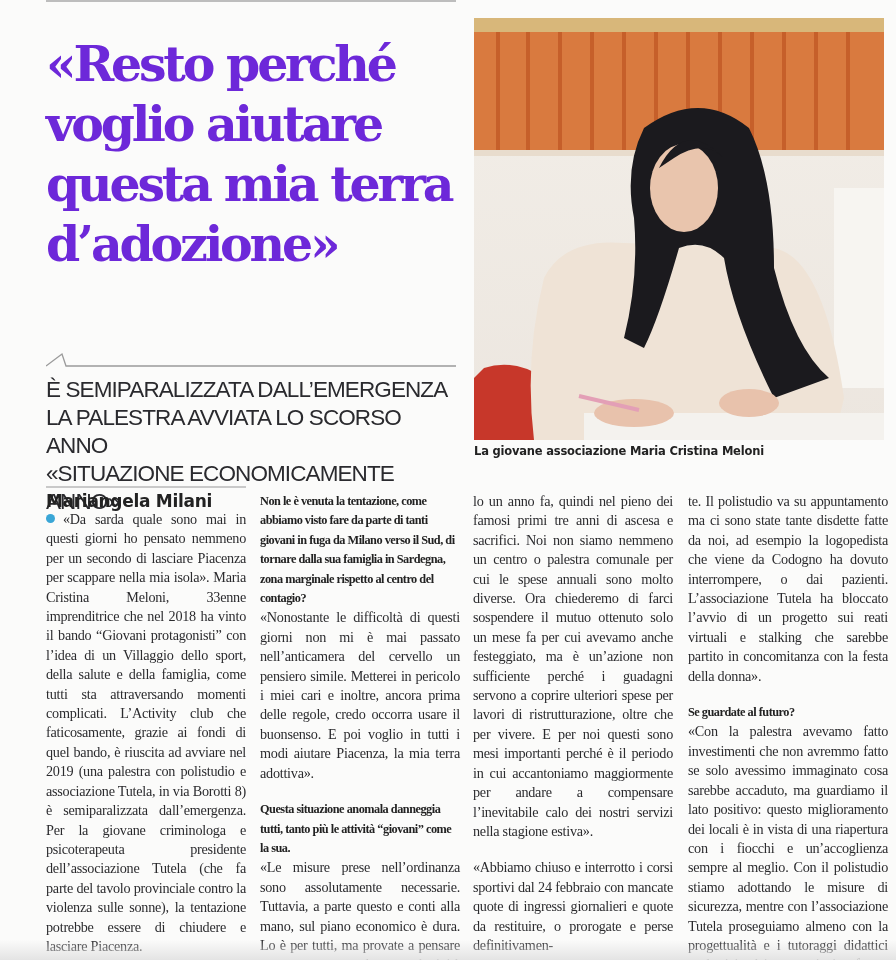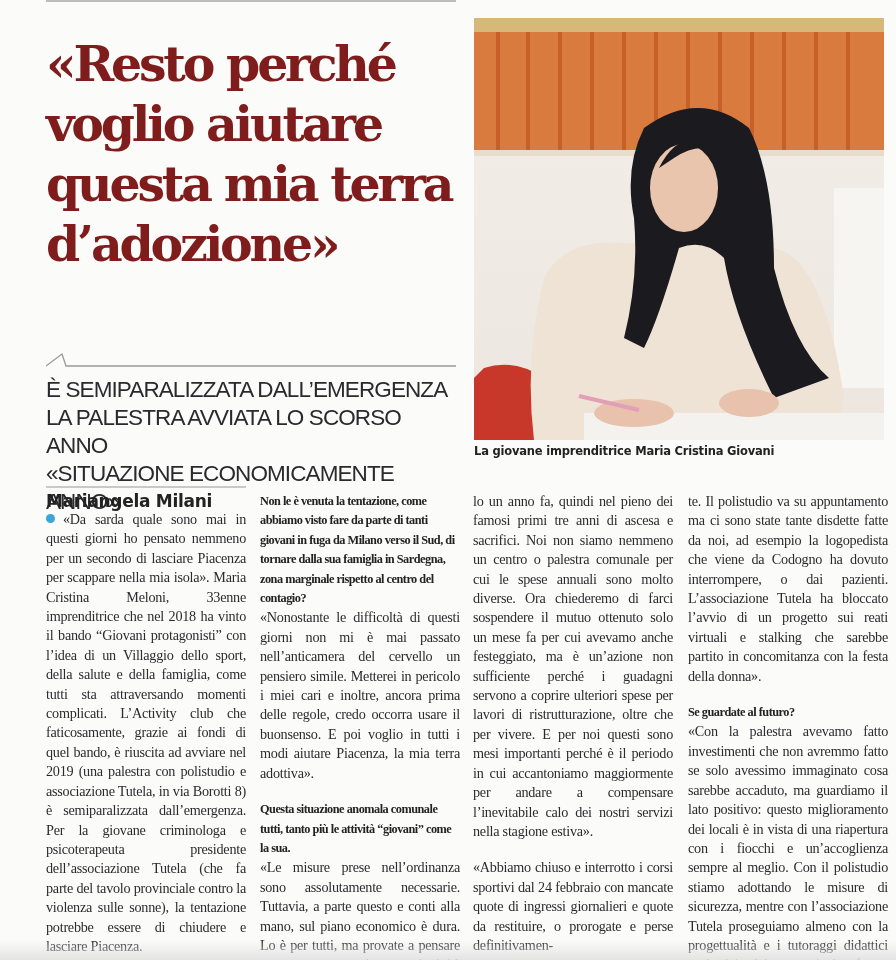--- a/index.html
+++ b/index.html
@@ -1,18 +1,18 @@
 <!DOCTYPE html>
 <html><head>
 <meta charset="utf-8">
 <style>
   html, body { margin:0; padding:0; }
   body { width:896px; height:960px; background:#fbfbfa; position:relative; overflow:hidden; font-family:"Liberation Serif", serif; color:#2a2a2e; }
   .topline { position:absolute; left:46px; top:0; width:410px; height:2px; background:#bdbdbd; }
-  .headline { position:absolute; left:46px; top:34px; width:420px; font-family:"DejaVu Serif", serif; font-weight:bold; font-size:49px; line-height:60px; letter-spacing:-3.2px; color:#7f1d1d; margin:0; }
+  .headline { position:absolute; left:46px; top:34px; width:420px; font-family:"DejaVu Serif", serif; font-weight:bold; font-size:49px; line-height:60px; letter-spacing:-3.2px; color:#6d28d9; margin:0; }
   .divider { position:absolute; left:46px; top:352px; width:410px; height:16px; }
   .subhead { position:absolute; left:46px; top:376px; width:420px; font-family:"Liberation Sans", sans-serif; font-size:22.5px; line-height:28px; letter-spacing:-0.9px; color:#2a2a2e; margin:0; }
   .photo { position:absolute; left:474px; top:18px; width:410px; height:422px; overflow:hidden; background:#f1ece6; }
   .caption { position:absolute; left:474px; top:444px; width:410px; font-family:"DejaVu Sans", sans-serif; font-weight:bold; font-size:11.5px; color:#222; letter-spacing:-0.2px; }
   .col { position:absolute; top:492px; font-size:14.2px; line-height:19.4px; text-align:justify; hyphens:manual; color:#2b2b2e; letter-spacing:-0.25px; }
   .col p { margin:0; }
   .c1 { left:46px; width:200px; }
   .c2 { left:260px; width:200px; }
   .c3 { left:473px; width:200px; }
   .c4 { left:688px; width:200px; }
@@ -71,33 +71,33 @@
     <path d="M70,260 Q90,220 150,225 L300,230 Q350,240 370,380 L360,422 L60,422 Q50,340 70,260 Z" fill="#efe3d6"></path>
     <path d="M170,110 Q225,70 275,110 Q300,160 300,250 Q320,330 355,360 L300,380 Q260,300 250,240 Q230,220 205,230 Q185,300 170,330 L150,320 Q165,260 160,200 Q150,150 170,110 Z" fill="#1b1a1e"></path>
     <ellipse cx="210" cy="170" rx="34" ry="44" fill="#e9c5ad"></ellipse>
     <path d="M185,150 Q210,100 250,140 Q230,120 200,140 Z" fill="#1b1a1e"></path>
     <rect x="110" y="395" width="300" height="27" fill="#f4f2ee"></rect>
     <ellipse cx="160" cy="395" rx="40" ry="14" fill="#e8c2ac"></ellipse>
     <ellipse cx="275" cy="385" rx="30" ry="14" fill="#e8c2ac"></ellipse>
     <line x1="105" y1="378" x2="165" y2="392" stroke="#e39fb6" stroke-width="4"></line>
   </svg>
 </div>
-<div class="caption">La giovane imprenditrice Maria Cristina Giovani</div>
+<div class="caption">La giovane associazione Maria Cristina Meloni</div>
 
 <div class="col c1">
   <div class="rule"></div>
   <div class="byline">Mariangela Milani</div>
   <p><span class="dot"></span><span>«Da sarda quale sono mai in questi giorni ho pensato nemmeno per un secondo di lasciare Piacenza per scappare nella mia isola». Maria Cristina Meloni, 33enne imprenditrice che nel 2018 ha vinto il bando “Giovani protagonisti” con l’idea di un Villaggio dello sport, della salute e della famiglia, come tutti sta attraversando momenti complicati. L’Activity club che faticosamente, grazie ai fondi di quel bando, è riuscita ad avviare nel 2019 (una palestra con polistudio e associazione Tutela, in via Borotti 8) è semiparalizzata dall’emergenza. Per la giovane criminologa e psicoterapeuta presidente dell’associazione Tutela (che fa parte del tavolo provinciale contro la violenza sulle sonne), la tentazione potrebbe essere di chiudere e lasciare Piacenza.</span></p>
 </div>
 
 <div class="col c2">
   <p class="q">Non le è venuta la tentazione, come abbiamo visto fare da parte di tanti giovani in fuga da Milano verso il Sud, di tornare dalla sua famiglia in Sardegna, zona marginale rispetto al centro del contagio?</p>
   <p>«Nonostante le difficoltà di questi giorni non mi è mai passato nell’anticamera del cervello un pensiero simile. Metterei in pericolo i miei cari e inoltre, ancora prima delle regole, credo occorra usare il buonsenso. E poi voglio in tutti i modi aiutare Piacenza, la mia terra adottiva».</p>
   <div class="gap"></div>
-  <p class="q">Questa situazione anomala comunale tutti, tanto più le attività “giovani” come la sua.</p>
+  <p class="q">Questa situazione anomala danneggia tutti, tanto più le attività “giovani” come la sua.</p>
   <p>«Le misure prese nell’ordinanza sono assolutamente necessarie. Tuttavia, a parte questo e conti alla mano, sul piano economico è dura. Lo è per tutti, ma provate a pensare quanto possa esserlo per un’attività inaugurata so-</p>
 </div>
 
 <div class="col c3">
   <p>lo un anno fa, quindi nel pieno dei famosi primi tre anni di ascesa e sacrifici. Noi non siamo nemmeno un centro o palestra comunale per cui le spese annuali sono molto diverse. Ora chiederemo di farci sospendere il mutuo ottenuto solo un mese fa per cui avevamo anche festeggiato, ma è un’azione non sufficiente perché i guadagni servono a coprire ulteriori spese per lavori di ristrutturazione, oltre che per vivere. E per noi questi sono mesi importanti perché è il periodo in cui accantoniamo maggiormente per andare a compensare l’inevitabile calo dei nostri servizi nella stagione estiva».</p>
   <div class="gap"></div>
   <p>«Abbiamo chiuso e interrotto i corsi sportivi dal 24 febbraio con mancate quote di ingressi giornalieri e quote da restituire, o prorogate e perse definitivamen-</p>
 </div>
 
 <div class="col c4">

